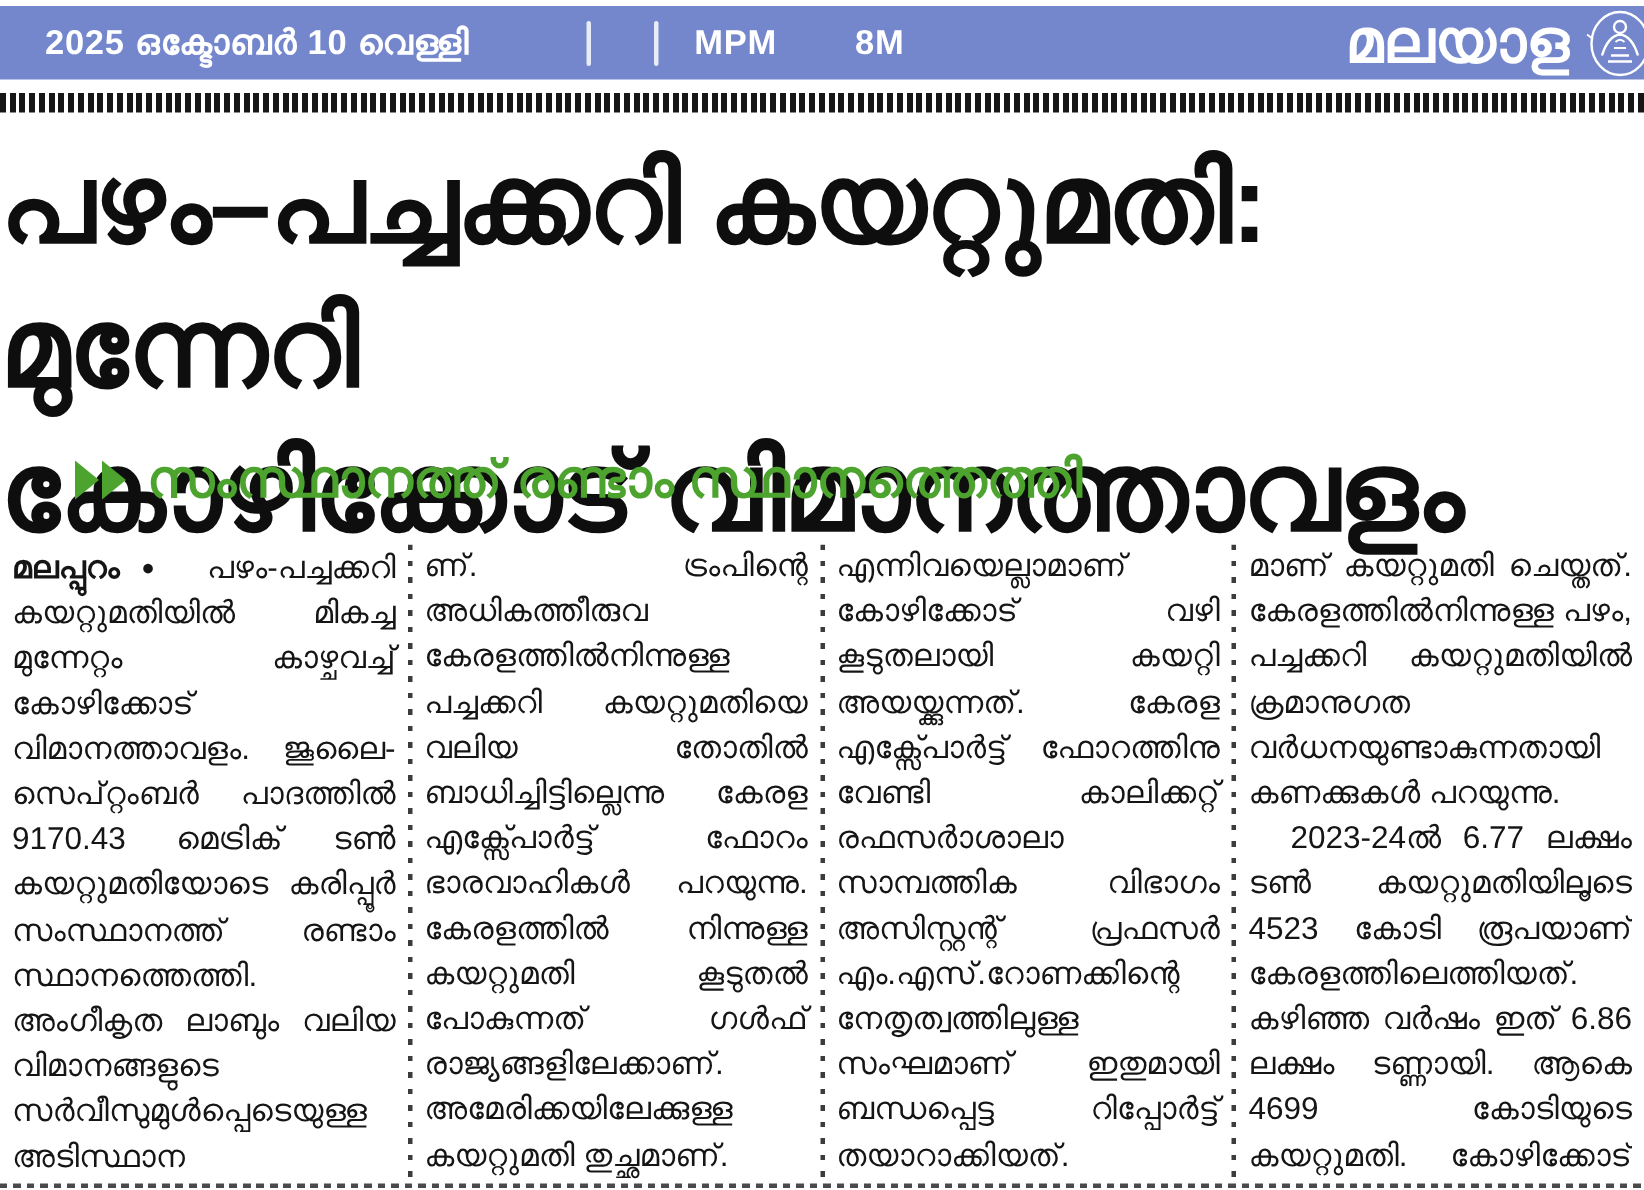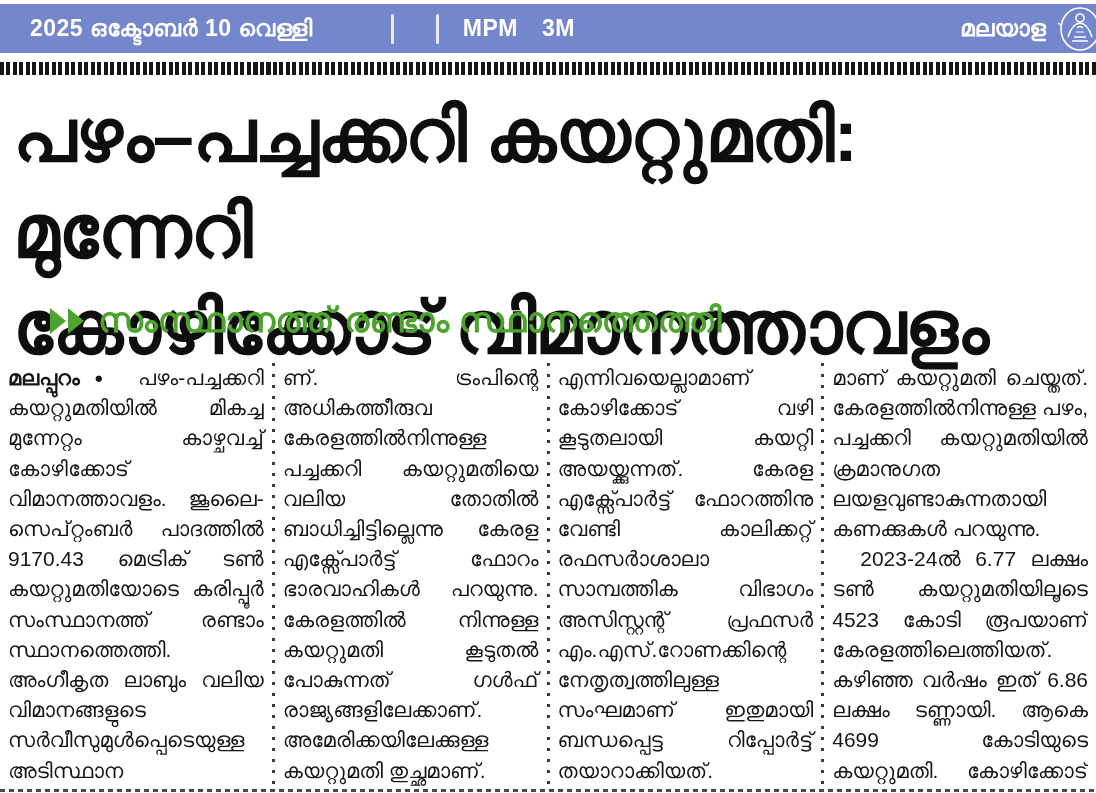--- a/index.html
+++ b/index.html
@@ -29,49 +29,49 @@
   .masthead .m-date { margin-left: 30px; }
   .m-pipe {
     width: 3px; height: 30px;
     background: #e8ecf8;
     border-radius: 2px;
     display: inline-block;
   }
   .m-pipe.p1 { margin-left: 78px; margin-right: 20px; }
   .m-pipe.p2 { margin-left: 22px; margin-right: 24px; }
   .m-url { font-weight: 600; }
-  .m-edition { margin-right: 24px; }
+  .m-edition { margin-right: 52px; }
   .m-logo {
     margin-left: auto;
     margin-right: 0;
     display: flex;
     align-items: center;
     gap: 8px;
   }
   .m-logo-text {
-    font-size: 23px;
+    font-size: 40px;
     font-weight: 700;
     letter-spacing: 0;
   }
   .m-emblem { width: 52px; height: 46px; margin-right: -10px; }
 
   
   .dotted-band {
     position: absolute;
     top: 62px; left: 0;
     width: 1096px; height: 13px;
     background: repeating-linear-gradient(90deg,
       #161616 0px, #161616 4px,
       #ffffff 4px, #ffffff 6.5px);
   }
 
   
   .headline {
     position: absolute;
-    top: 88px; left: 13px;
+    top: 88px; left: 0;
     width: 1084px;
     font-size: 74px;
     line-height: 96px;
     font-weight: 800;
     color: #0e0e0e;
     letter-spacing: -1px;
   }
 
   
   .subhead {
@@ -138,21 +138,21 @@
 </head>
 <body>
 
 <div class="page">
 
   <header class="masthead">
     <span class="m-date">2025 ഒക്ടോബർ 10 വെള്ളി</span>
     <span class="m-pipe p1"></span>
     <span class="m-pipe p2"></span>
     <span class="m-edition">MPM</span>
-    <span class="m-page">3M</span>
+    <span class="m-page">8M</span>
     <span class="m-logo">
       <span class="m-logo-text">മലയാള</span>
       <svg class="m-emblem" viewBox="0 0 52 46" fill="none" stroke="#ffffff" stroke-width="1.6">
         <ellipse cx="26" cy="23" rx="19" ry="21"></ellipse>
         <path d="M14 31 Q18 18 26 17 Q34 18 38 31"></path>
         <circle cx="26" cy="12" r="4"></circle>
         <path d="M20 31 L32 31 M18 35 L34 35"></path>
         <path d="M23 22 q3 -3 6 0 M22 26 h8" stroke-width="1.2"></path>
         <path d="M8 20 l-4 -3 M44 20 l4 -3" stroke-width="1.2"></path>
       </svg>
@@ -191,21 +191,21 @@
     <div class="colsep"></div>
 
     <div class="col">
       <p>എന്നിവയെല്ലാമാണ് കോഴിക്കോട് വഴി കൂടുതലായി കയറ്റി അയയ്ക്കുന്നത്. കേരള എക്സ്പോർട്ട് ഫോറത്തിനു വേണ്ടി കാലിക്കറ്റ് രഫസർാശാലാ സാമ്പത്തിക വിഭാഗം അസിസ്റ്റന്റ് പ്രഫസർ എം.എസ്.റോണക്കിന്റെ നേതൃത്വത്തിലുള്ള സംഘമാണ് ഇതുമായി ബന്ധപ്പെട്ട റിപ്പോർട്ട് തയാറാക്കിയത്.</p>
       <p class="indent">കൊച്ചി, കോഴിക്കോട് വിമാനത്താവളങ്ങളിൽ വഴിയാണ് കേരളത്തിൽനിന്നുള്ള പഴം-പച്ചക്കറി കയറ്റുമതിയുടെ 60 ശതമാനത്തിലേറെ നടക്കുന്നതെന്ന് കണക്കുകൾ പറയുന്നു. തിരുവനന്തപുരം വഴി ഇക്കാലയളവിൽ 5194.42 മെട്രിക് ടണ്ണും കണ്ണൂർ വഴി 1157 മെട്രിക് ടൺ പഴവും പച്ചക്കറിയു</p>
     </div>
 
     <div class="colsep"></div>
 
     <div class="col">
-      <p>മാണ് കയറ്റുമതി ചെയ്തത്. കേരളത്തിൽനിന്നുള്ള പഴം, പച്ചക്കറി കയറ്റുമതിയിൽ ക്രമാനുഗത ലയളവുണ്ടാകുന്നതായി കണക്കുകൾ പറയുന്നു.</p>
+      <p>മാണ് കയറ്റുമതി ചെയ്തത്. കേരളത്തിൽനിന്നുള്ള പഴം, പച്ചക്കറി കയറ്റുമതിയിൽ ക്രമാനുഗത വർധനയുണ്ടാകുന്നതായി കണക്കുകൾ പറയുന്നു.</p>
       <p class="indent">2023-24ൽ 6.77 ലക്ഷം ടൺ കയറ്റുമതിയിലൂടെ 4523 കോടി രൂപയാണ് കേരളത്തിലെത്തിയത്. കഴിഞ്ഞ വർഷം ഇത് 6.86 ലക്ഷം ടണ്ണായി. ആകെ 4699 കോടിയുടെ കയറ്റുമതി. കോഴിക്കോട് വിമാനത്താവളത്തിലെ കാർഗോ കോംപ്ലക്സിൽ ആവശ്യമായ സൗകര്യങ്ങൾ ഏർപ്പെടുത്തിയാൽ പഴം, പച്ചക്കറി കയറ്റുമതിയിൽ വൻ കുതിച്ചുചാട്ടമുണ്ടാകുമെന്നു കേരള എക്സ്പോർട്ട് ഫോറം സെക്രട്ടറി മുൻഷിദ് അലി പറഞ്ഞു.</p>
     </div>
 
   </div>
 
   <div class="bottom-rule"></div>
 
 </div>
 
 </body></html>

